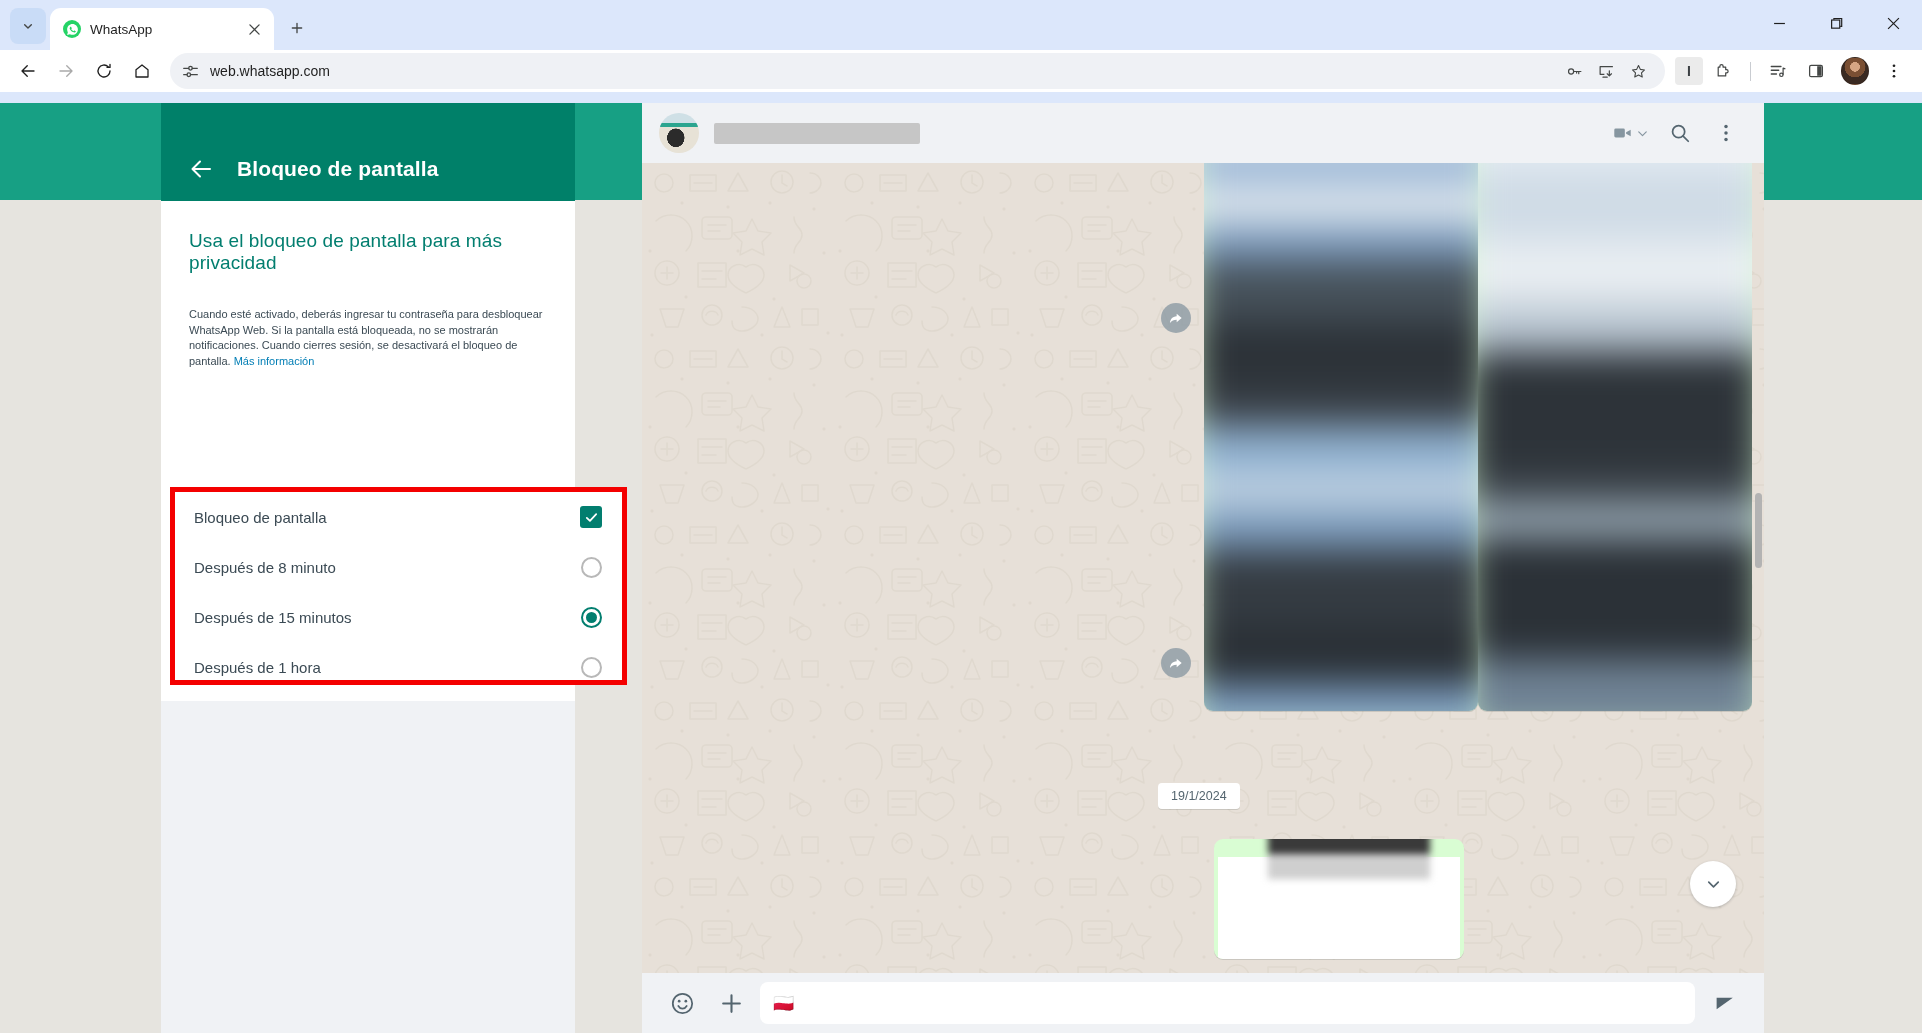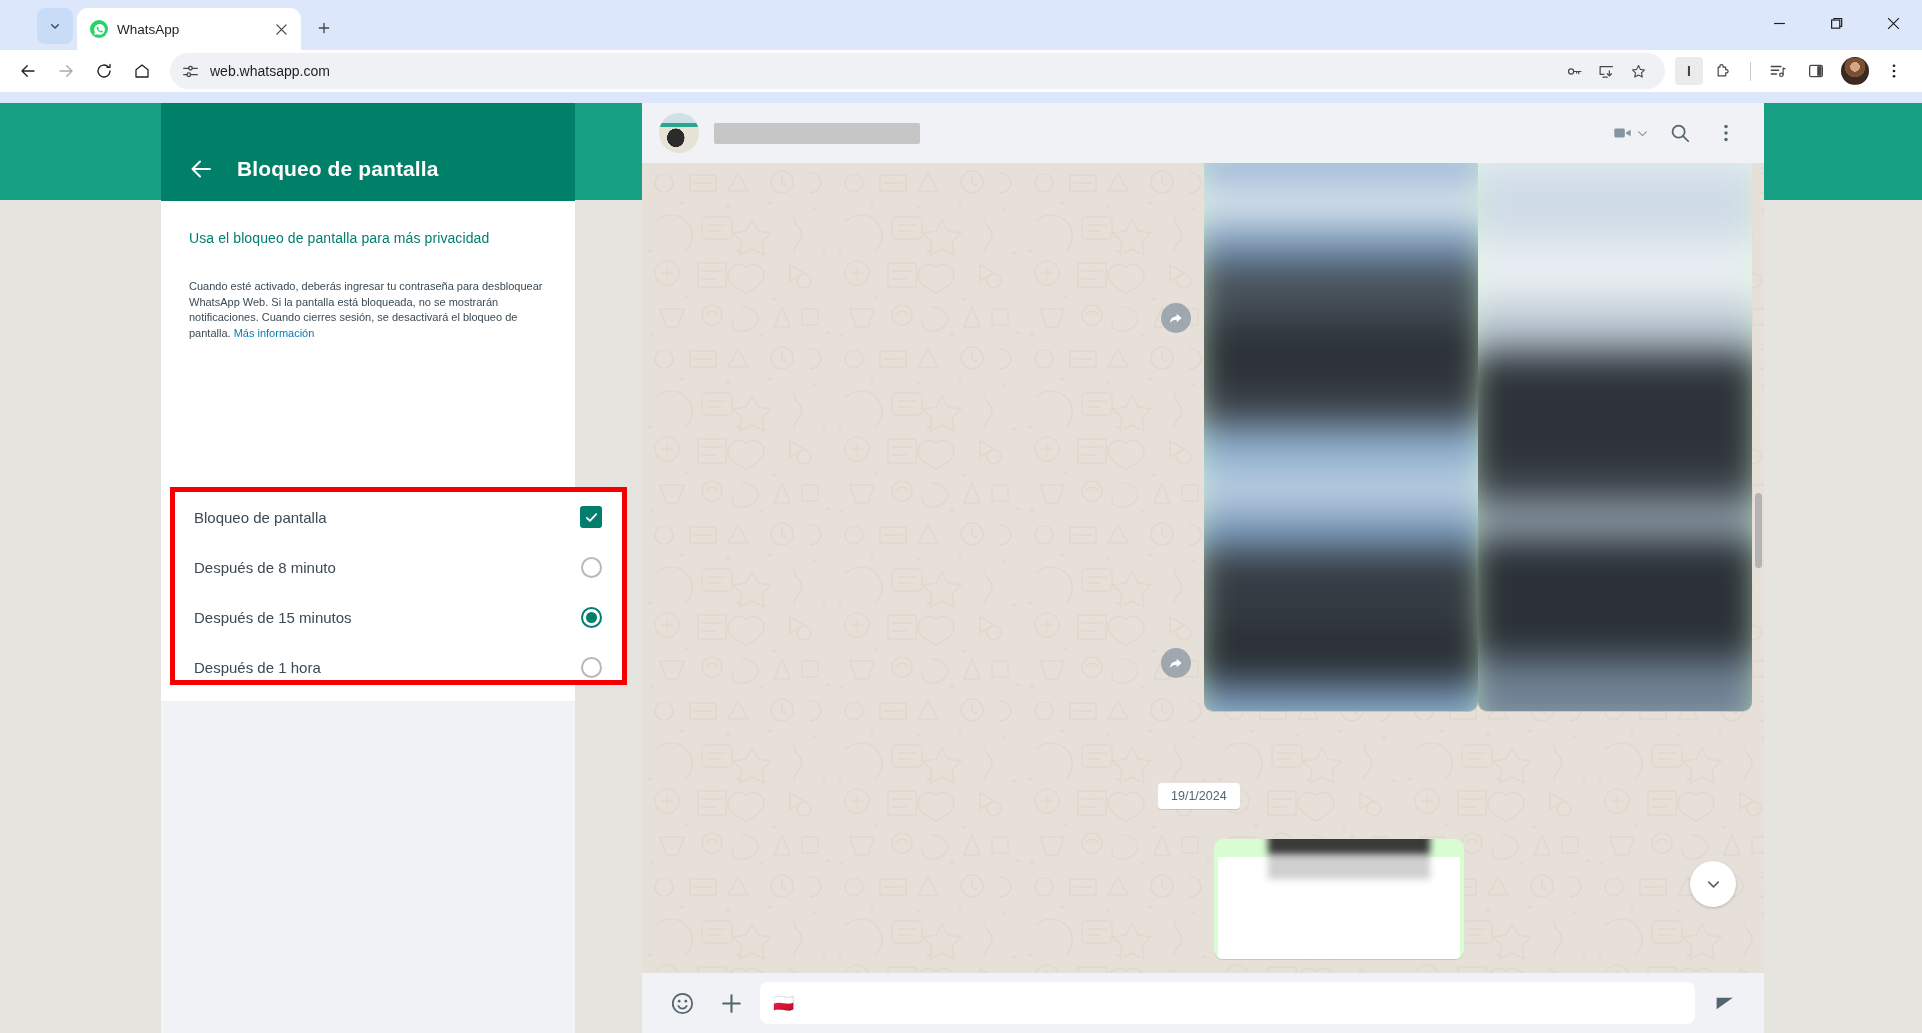--- a/index.html
+++ b/index.html
@@ -9,21 +9,21 @@
     overflow: hidden;
     font-family: "Liberation Sans", sans-serif;
     background: #000;
   }
 
   
   .browser { width: 1922px; height: 1033px; position: relative; background: #dce7fb; }
 
   .tabstrip {
     height: 50px; background: #dce7fb;
-    display: flex; align-items: flex-end; padding-left: 6px; position: relative; margin-left: 27px;
+    display: flex; align-items: flex-end; padding-left: 6px; position: relative;
   }
   .tab-list-btn {
     width: 36px; height: 36px; margin: 0 4px 6px 4px;
     border-radius: 8px; background: #c9dcf7;
     display: flex; align-items: center; justify-content: center;
     cursor: pointer;
   }
   .tab-list-btn svg { width: 16px; height: 16px; }
   .tab {
     display: flex; align-items: center; gap: 9px;
@@ -126,21 +126,21 @@
     height: 98px; background: #008069;
     display: flex; align-items: flex-end; padding: 0 0 20px 28px; gap: 24px;
   }
   .back-arrow { cursor: pointer; display: flex; align-items: center; }
   .back-arrow svg { width: 24px; height: 24px; }
   .settings-title {
     font-size: 21px; font-weight: bold; color: #fff; letter-spacing: .1px;
   }
   .settings-body { flex: 1 1 auto; position: relative; background: #fff; }
   .sp-subtitle {
-    color: #027e6f; font-size: 14px;
+    color: #027e6f; font-size: 19px;
     padding: 29px 28px 0 28px; letter-spacing: .1px;
   }
   .sp-desc {
     color: #3b4a54; font-size: 11px; line-height: 1.42;
     padding: 33px 28px 0 28px; max-width: 446px;
   }
   .sp-desc a { color: #027eb5; text-decoration: none; cursor: pointer; }
 
   .options-highlight {
     position: absolute; left: 9px; top: 286px;

